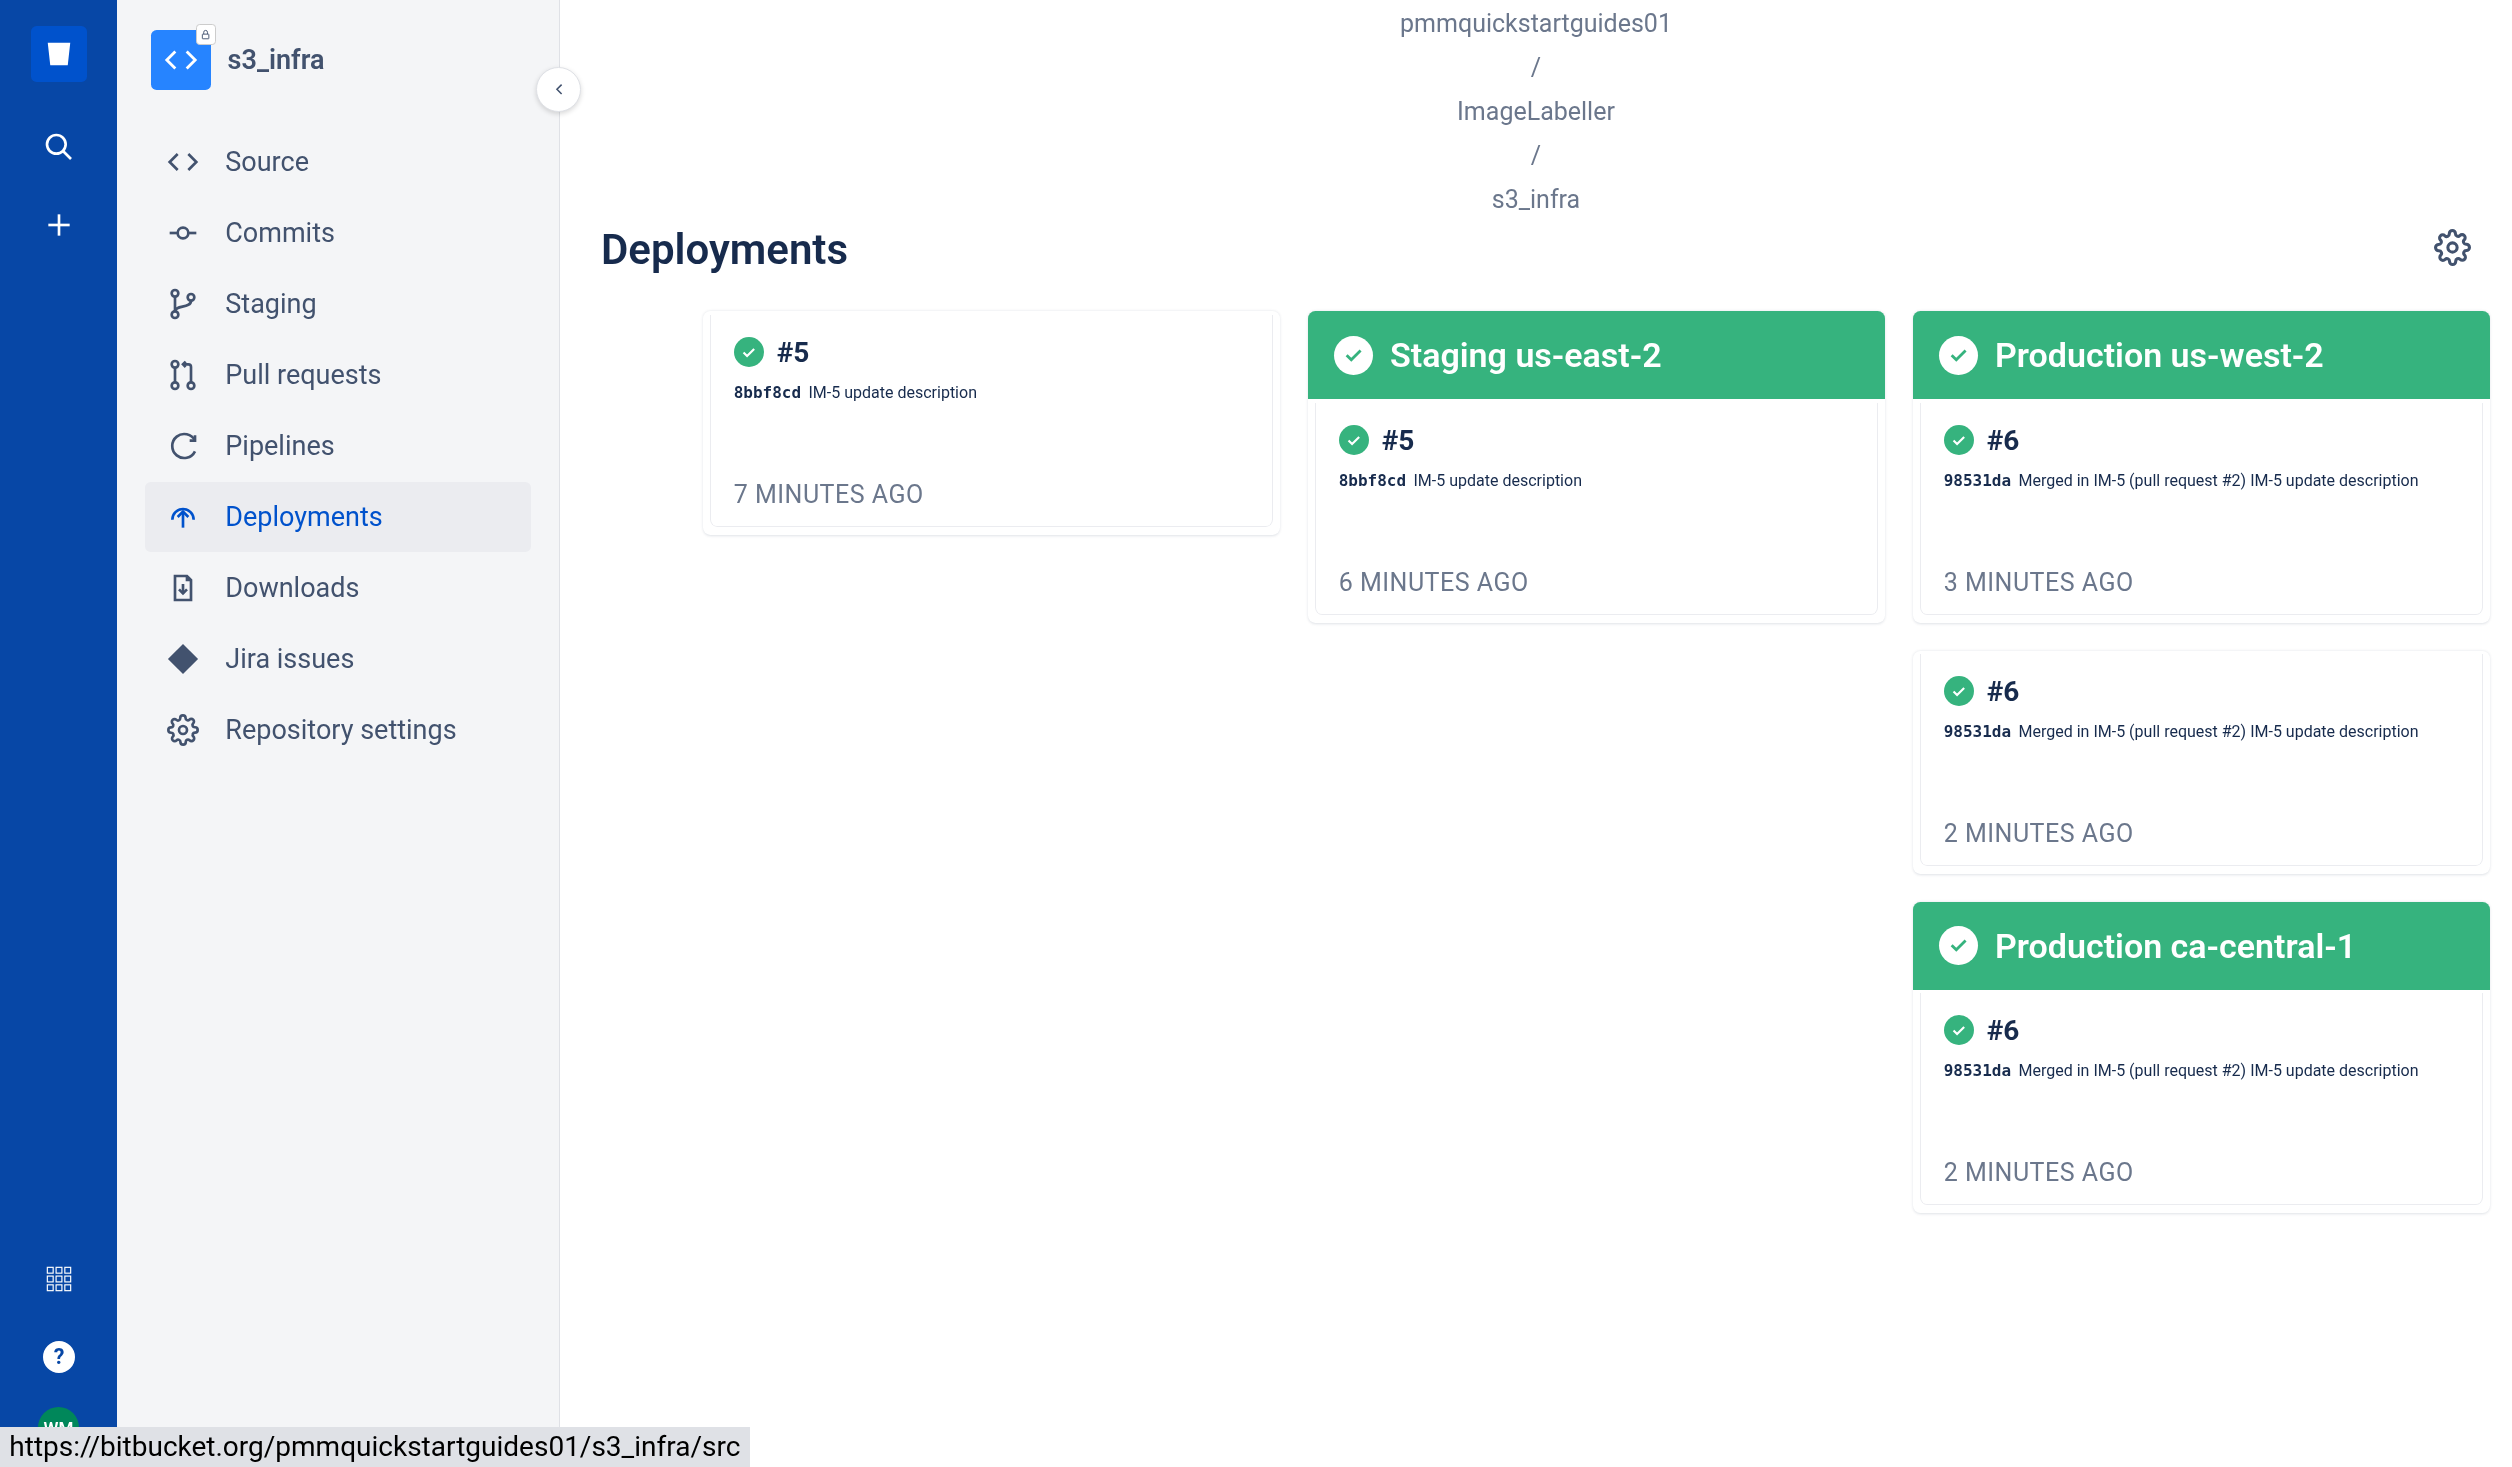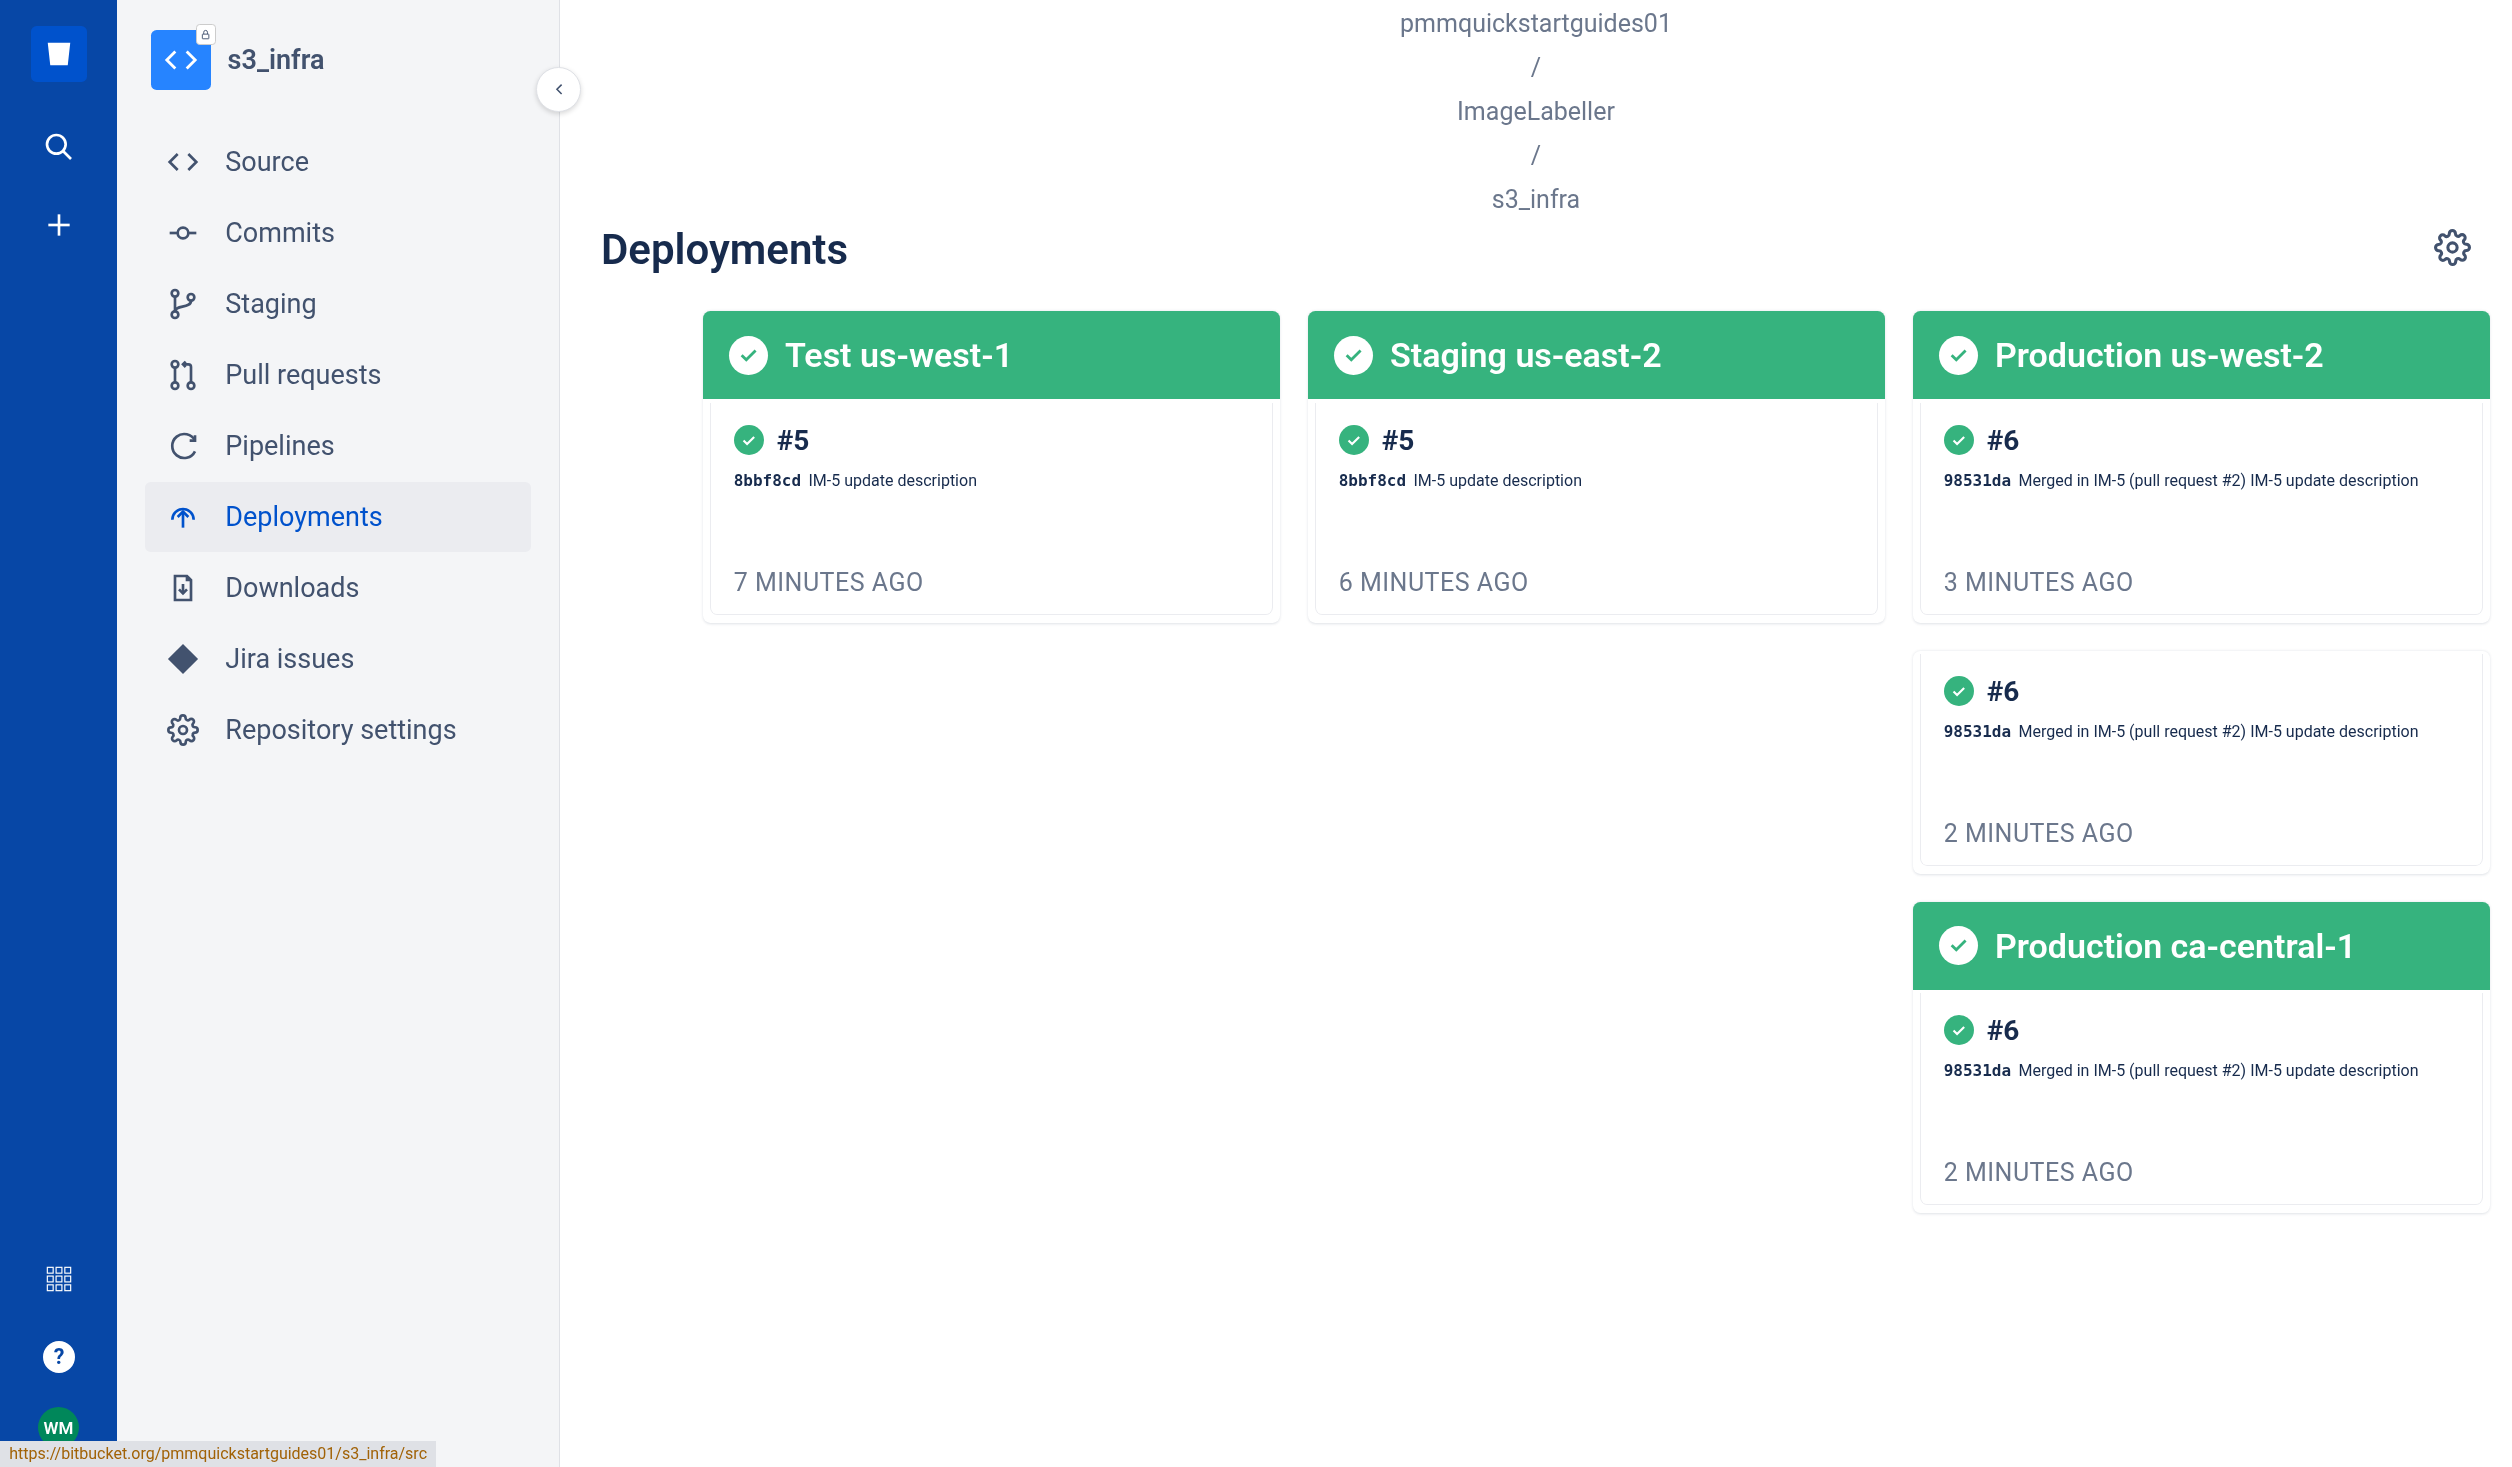--- a/index.html
+++ b/index.html
@@ -209,22 +209,22 @@
   letter-spacing: 0.5px;
   margin-top: auto;
   padding-bottom: 17px;
 }
 
 .status-bar {
   position: fixed;
   left: 0;
   bottom: 0;
   background: #DFE1E6;
-  color: #a16207;
-  font-size: 16px;
+  color: #000000;
+  font-size: 28px;
   padding: 3.7px 9.3px;
 }
 </style>
 </head>
 <body>
 
 <div class="app">
 
   <div class="global-nav">
     <div class="logo-btn">
@@ -378,28 +378,20 @@
       <div class="settings-btn">
         <svg viewBox="0 0 24 24" stroke-width="2">
             <circle cx="12" cy="12" r="3"></circle>
             <path d="M19.4 15a1.65 1.65 0 0 0 .33 1.82l.06.06a2 2 0 1 1-2.83 2.83l-.06-.06a1.65 1.65 0 0 0-1.82-.33 1.65 1.65 0 0 0-1 1.51V21a2 2 0 0 1-4 0v-.09a1.65 1.65 0 0 0-1-1.51 1.65 1.65 0 0 0-1.82.33l-.06.06a2 2 0 1 1-2.83-2.83l.06-.06a1.65 1.65 0 0 0 .33-1.82 1.65 1.65 0 0 0-1.51-1H3a2 2 0 0 1 0-4h.09a1.65 1.65 0 0 0 1.51-1 1.65 1.65 0 0 0-.33-1.82l-.06-.06a2 2 0 1 1 2.83-2.83l.06.06a1.65 1.65 0 0 0 1.82.33h0a1.65 1.65 0 0 0 1-1.51V3a2 2 0 0 1 4 0v.09a1.65 1.65 0 0 0 1 1.51 1.65 1.65 0 0 0 1.82-.33l.06-.06a2 2 0 1 1 2.83 2.83l-.06.06a1.65 1.65 0 0 0-.33 1.82v0a1.65 1.65 0 0 0 1.51 1H21a2 2 0 0 1 0 4h-.09a1.65 1.65 0 0 0-1.51 1z"></path>
           </svg>
       </div>
     </div>
     <div class="env-grid" id="env-grid">
         <div class="env-col">
           <div class="env-card">
-            <div class="env-header">
-              <div class="check-circle">
-                <svg viewBox="0 0 24 24">
-                  <polyline points="5 12 10 17 20 7"></polyline>
-                </svg>
-              </div>
-              <span>Test us-west-1</span>
-            </div>
             <div class="deploy-body">
               <div class="deploy-num-row">
                 <div class="check-circle small green">
                   <svg viewBox="0 0 24 24">
                     <polyline points="5 12 10 17 20 7"></polyline>
                   </svg>
                 </div>
                 <span class="deploy-num">#5</span>
               </div>
               <div class="commit-line"><span class="commit-hash">8bbf8cd</span><span>IM-5 update description</span></div>

